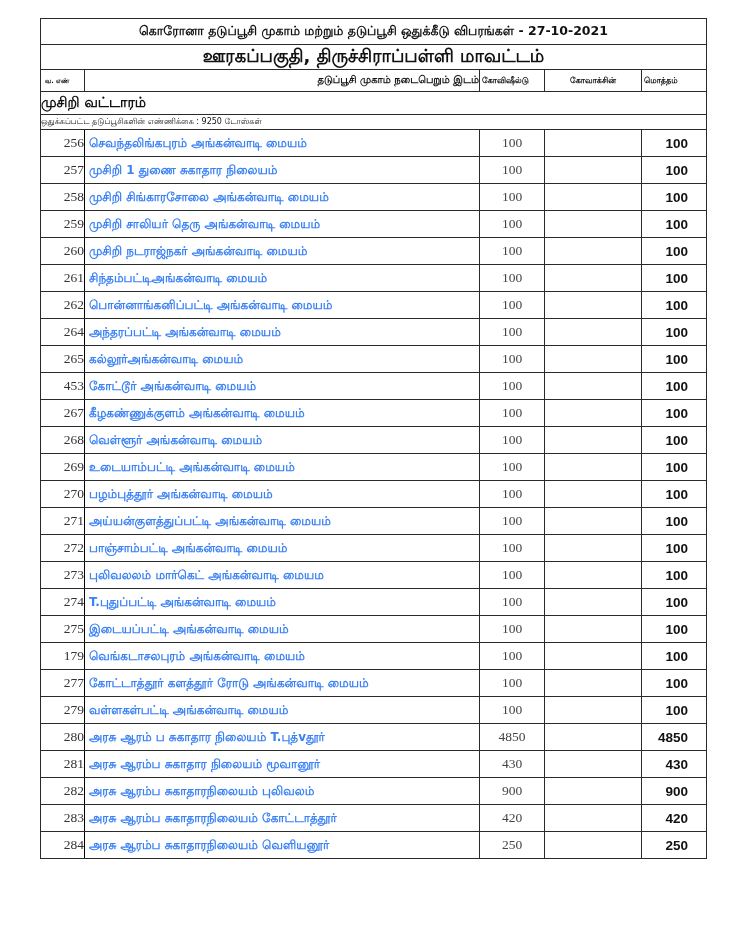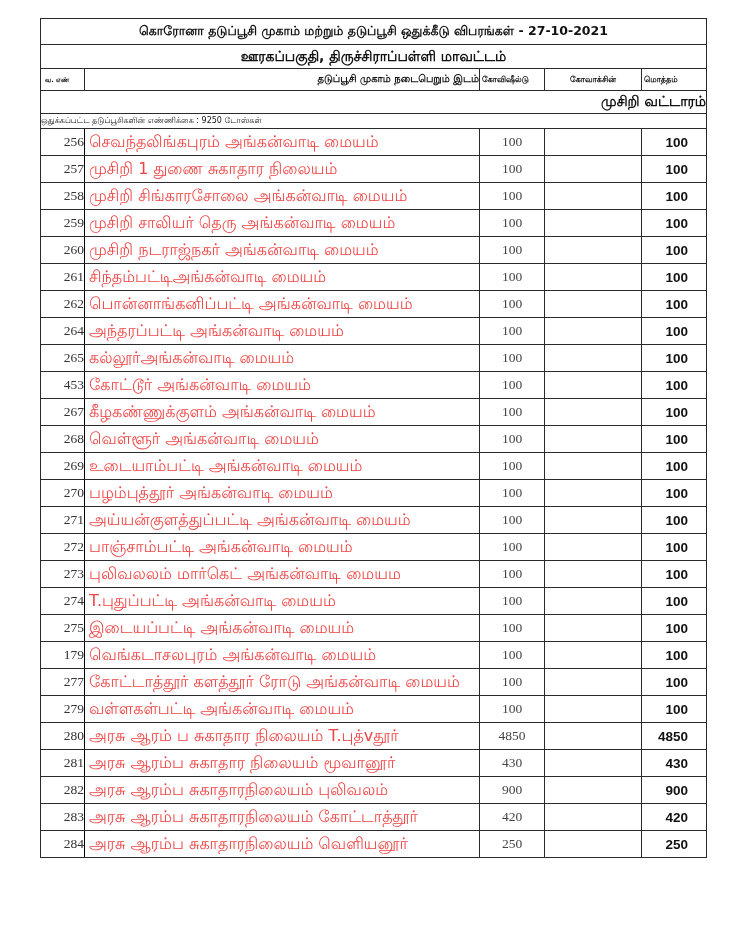--- a/index.html
+++ b/index.html
@@ -4,32 +4,32 @@
 <style>
   html, body { margin: 0; padding: 0; background: #ffffff; }
   body { width: 750px; height: 928px; position: relative; overflow: hidden;
          font-family: "DejaVu Sans", sans-serif; color: #111; }
   table.sheet {
     position: absolute; left: 40px; top: 18px; width: 666px;
     border-collapse: collapse; table-layout: fixed; padding-left: 16px;
   }
   table.sheet td { border: 1px solid #2a2a2a; padding: 0; overflow: hidden; white-space: nowrap; }
   .r-title td { height: 25px; text-align: center; font-size: 12.5px; font-weight: bold; }
-  .r-sub td { height: 23px; text-align: center; font-size: 14px; font-weight: bold; }
+  .r-sub td { height: 23px; text-align: center; font-size: 18px; font-weight: bold; }
   .r-head td { height: 21px; font-size: 8px; font-weight: bold; }
   .r-head .c-name { font-size: 10px; text-align: right; }
   .r-head .c-sn { font-size: 6.5px; padding-left: 4px; }
   .r-head .c-cs { font-size: 8px; padding-left: 2px; }
   .r-head .c-cv { font-size: 8px; text-align: center; margin-top: 46px; }
   .r-head .c-tot { font-size: 8px; padding-left: 2px; }
-  .r-block td { height: 22px; text-align: right; font-size: 14px; font-weight: bold; border-bottom: 2px solid #555; }
+  .r-block td { height: 22px; text-align: left; font-size: 14px; font-weight: bold; border-bottom: 2px solid #555; }
   .r-note td { height: 14px; font-size: 8px; padding-left: 215px; }
   .r-data td { height: 26px; }
   .r-data .c-sn { font-family: "Liberation Serif", serif; font-size: 13.5px; color: #333; text-align: right; }
-  .r-data .c-name { font-size: 16px; padding-left: 4px; font-weight: normal; color: #ef4444; }
+  .r-data .c-name { font-size: 12px; padding-left: 4px; font-weight: bold; color: #3b82f6; }
   .r-data .c-cs { font-family: "Liberation Serif", serif; font-size: 13.5px; color: #444; text-align: center; }
   .r-data .c-cv { }
   .r-data .c-tot { font-family: "Liberation Sans", sans-serif; font-size: 13.5px; font-weight: bold; text-align: right; padding-right: 18px; }
   .r-data td.c-sn { border-right: 1.5px solid #000; }
 </style>
 </head>
 <body>
 
 <table class="sheet">
   <colgroup>

